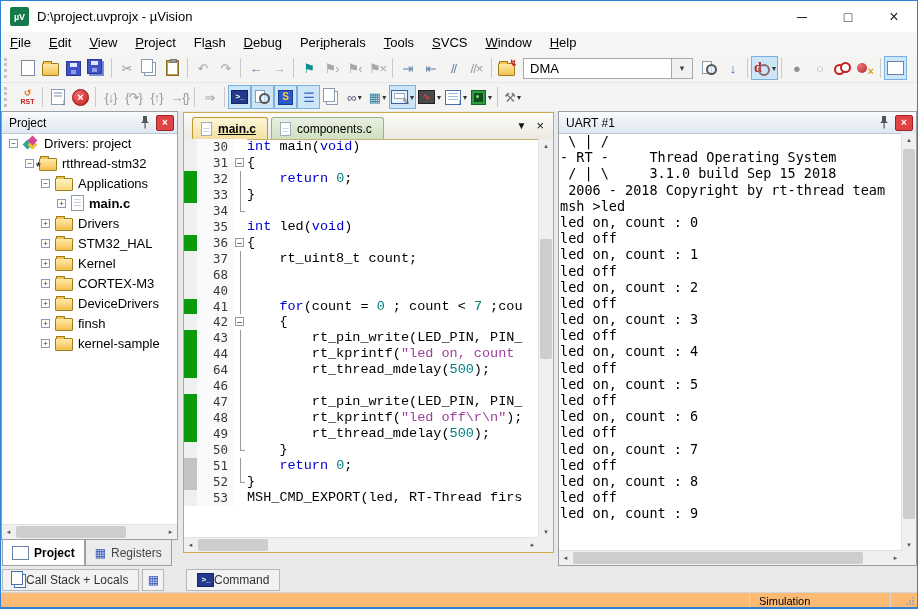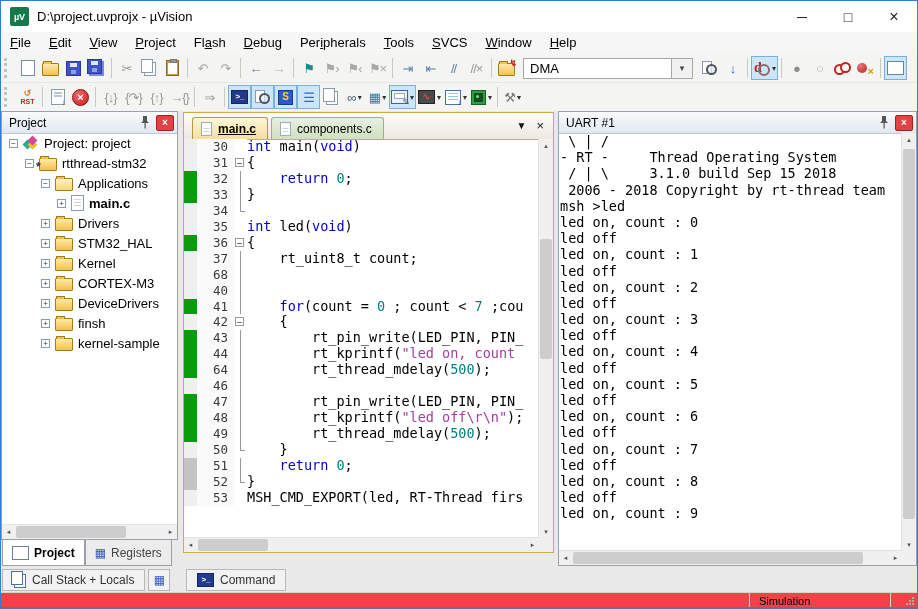--- a/index.html
+++ b/index.html
@@ -116,21 +116,21 @@
   .t-gear::after{content:"*";position:absolute;left:-4px;bottom:-4px;font-size:12px;font-weight:bold;color:#333;}
   .t-open{background:linear-gradient(#fff2c8,#f8d878);}
   .t-file{width:11px;height:14px;background:#fff;border:1px solid #8a9ab0;position:relative;flex:none;margin-right:5px;}
   .t-file::before{content:"";position:absolute;left:2px;top:3px;right:2px;height:8px;background:repeating-linear-gradient(#c8d4e8 0 1px,#fff 1px 3px);}
 
   .sidetabs{position:absolute;left:2px;top:540px;height:26px;display:flex;z-index:5;}
   .stab{display:flex;align-items:center;gap:5px;padding:0 9px;border:1px solid #9aa0a8;border-top:none;
         background:#ececec;font-size:12px;color:#444;}
   .stab.active{background:#fff;font-weight:bold;color:#000;}
   .bottabs{position:absolute;left:2px;top:568px;height:23px;display:flex;align-items:center;gap:3px;z-index:5;}
-  .btab{display:flex;align-items:center;gap:6px;padding:0 10px;height:22px;border:1px solid #b8b8b8;
+  .btab{display:flex;align-items:center;padding:0 10px;height:22px;border:1px solid #b8b8b8;
         background:#f2f2f2;font-size:12px;color:#333;box-sizing:border-box;}
   .btnsq{width:22px;height:22px;border:1px solid #b8b8b8;background:#f2f2f2;display:flex;align-items:center;justify-content:center;box-sizing:border-box;}
   .cmdtab{position:absolute;left:186px;top:568px;z-index:5;}
 
   
   .editor{position:absolute;left:183px;top:112px;width:371px;height:441px;background:#fff;
           border:1px solid #d0a948;box-sizing:border-box;}
   .etabs{height:26px;background:linear-gradient(#fcfcfb,#ece9e0);border-bottom:1px solid #c8b070;
          display:flex;align-items:flex-end;padding-left:8px;}
   .etab{height:21px;display:flex;align-items:center;gap:5px;padding:0 11px 0 7px;font-size:12px;
@@ -144,21 +144,21 @@
   .cline{display:flex;height:15.96px;line-height:15.96px;white-space:pre;}
   .cm{width:13px;flex:none;background:#efefef;}
   .cm.g{background:#0a9a0a;} .cm.x{background:#c4c4c4;}
   .cn{width:31px;flex:none;text-align:right;padding-right:6px;color:#3a3a3a;background:#fafafa;font-size:12.5px;box-sizing:content-box;}
   .cf{width:13px;flex:none;position:relative;background:#fff;}
   .cf.v::before{content:"";position:absolute;left:6px;top:0;bottom:0;width:1px;background:#9a9a9a;}
   .cf.e::before{content:"";position:absolute;left:6px;top:0;height:8px;width:1px;background:#9a9a9a;}
   .cf.e::after{content:"";position:absolute;left:6px;top:8px;width:5px;height:1px;background:#9a9a9a;}
   .cf.m::before{content:"−";position:absolute;left:1px;top:3px;width:9px;height:9px;border:1px solid #9a9a9a;
                 background:#fff;font-size:9px;line-height:8px;text-align:center;color:#333;box-sizing:border-box;}
-  .cc{flex:1;overflow:hidden;}
+  .cc{flex:1;overflow:hidden;font-family:Liberation Mono, monospace;}
   .kw{color:#0000cc;} .num{color:#008080;} .str{color:#a040a0;}
 
   
   .vsb{position:absolute;top:26px;right:0;width:14px;bottom:14px;background:#f0f0f0;border-left:1px solid #e2e2e2;}
   .vsb .ar{position:absolute;left:0;right:0;height:13px;display:flex;align-items:center;justify-content:center;font-size:7px;color:#555;}
   .vsb .ar.dn{bottom:0;}
   .vsb .thumb{position:absolute;left:1px;right:1px;background:#cdcdcd;border-radius:2px;}
   .hsb{position:absolute;left:0;right:14px;bottom:0;height:14px;background:#f0f0f0;border-top:1px solid #e2e2e2;}
   .hsb .ar{position:absolute;top:0;bottom:0;width:13px;display:flex;align-items:center;justify-content:center;font-size:7px;color:#555;}
   .hsb .ar.rt{right:0;}
@@ -169,21 +169,21 @@
   .uart{left:558px;top:111px;width:359px;height:455px;}
   .ubody{position:absolute;top:21px;left:1px;right:14px;bottom:14px;overflow:hidden;
          font-family:"DejaVu Sans Mono","Liberation Mono",monospace;font-size:13.5px;}
   .uline{height:16.2px;line-height:16.2px;white-space:pre;}
   .uart .vsb{top:21px;}
 
   
   .proj .hsb{right:0;}
 
   
-  .status{position:absolute;left:1px;right:1px;top:592px;height:15px;background:#ef4444;
+  .status{position:absolute;left:1px;right:1px;top:592px;height:15px;background:#fdba74;
           border-top:1px solid #d5d5d5;font-size:11px;}
   .scell-sim{position:absolute;left:748px;width:142px;top:0;bottom:0;border-left:1px solid #d8d8d8;
              border-right:1px solid #d8d8d8;display:flex;align-items:center;padding-left:9px;box-sizing:border-box;}
   .grip{position:absolute;right:3px;bottom:3px;width:9px;height:9px;
         background:radial-gradient(circle at 2px 8px,#aaa 1px,transparent 1.4px),
                    radial-gradient(circle at 5px 5px,#aaa 1px,transparent 1.4px),
                    radial-gradient(circle at 8px 2px,#aaa 1px,transparent 1.4px),
                    radial-gradient(circle at 5px 8px,#aaa 1px,transparent 1.4px),
                    radial-gradient(circle at 8px 5px,#aaa 1px,transparent 1.4px),
                    radial-gradient(circle at 8px 8px,#aaa 1px,transparent 1.4px);}
@@ -405,21 +405,21 @@
             <rect x="4.5" y="7" width="1.2" height="5.5" fill="#555"></rect>
           </svg>
       </span>
       <span class="closebtn">×</span>
     </span>
   </div>
   <div class="tree">
       <div class="trow" style="padding-left: 7px;">
         <span class="t-exp">−</span>
         <span class="t-target"></span>
-        <span class="tlabel">Project: project</span>
+        <span class="tlabel">Drivers: project</span>
       </div>
       <div class="trow" style="padding-left: 23px;">
         <span class="t-exp">−</span>
         <span class="t-folder t-gear"></span>
         <span class="tlabel">rtthread-stm32</span>
       </div>
       <div class="trow" style="padding-left: 39px;">
         <span class="t-exp">−</span>
         <span class="t-folder t-open"></span>
         <span class="tlabel">Applications</span>

